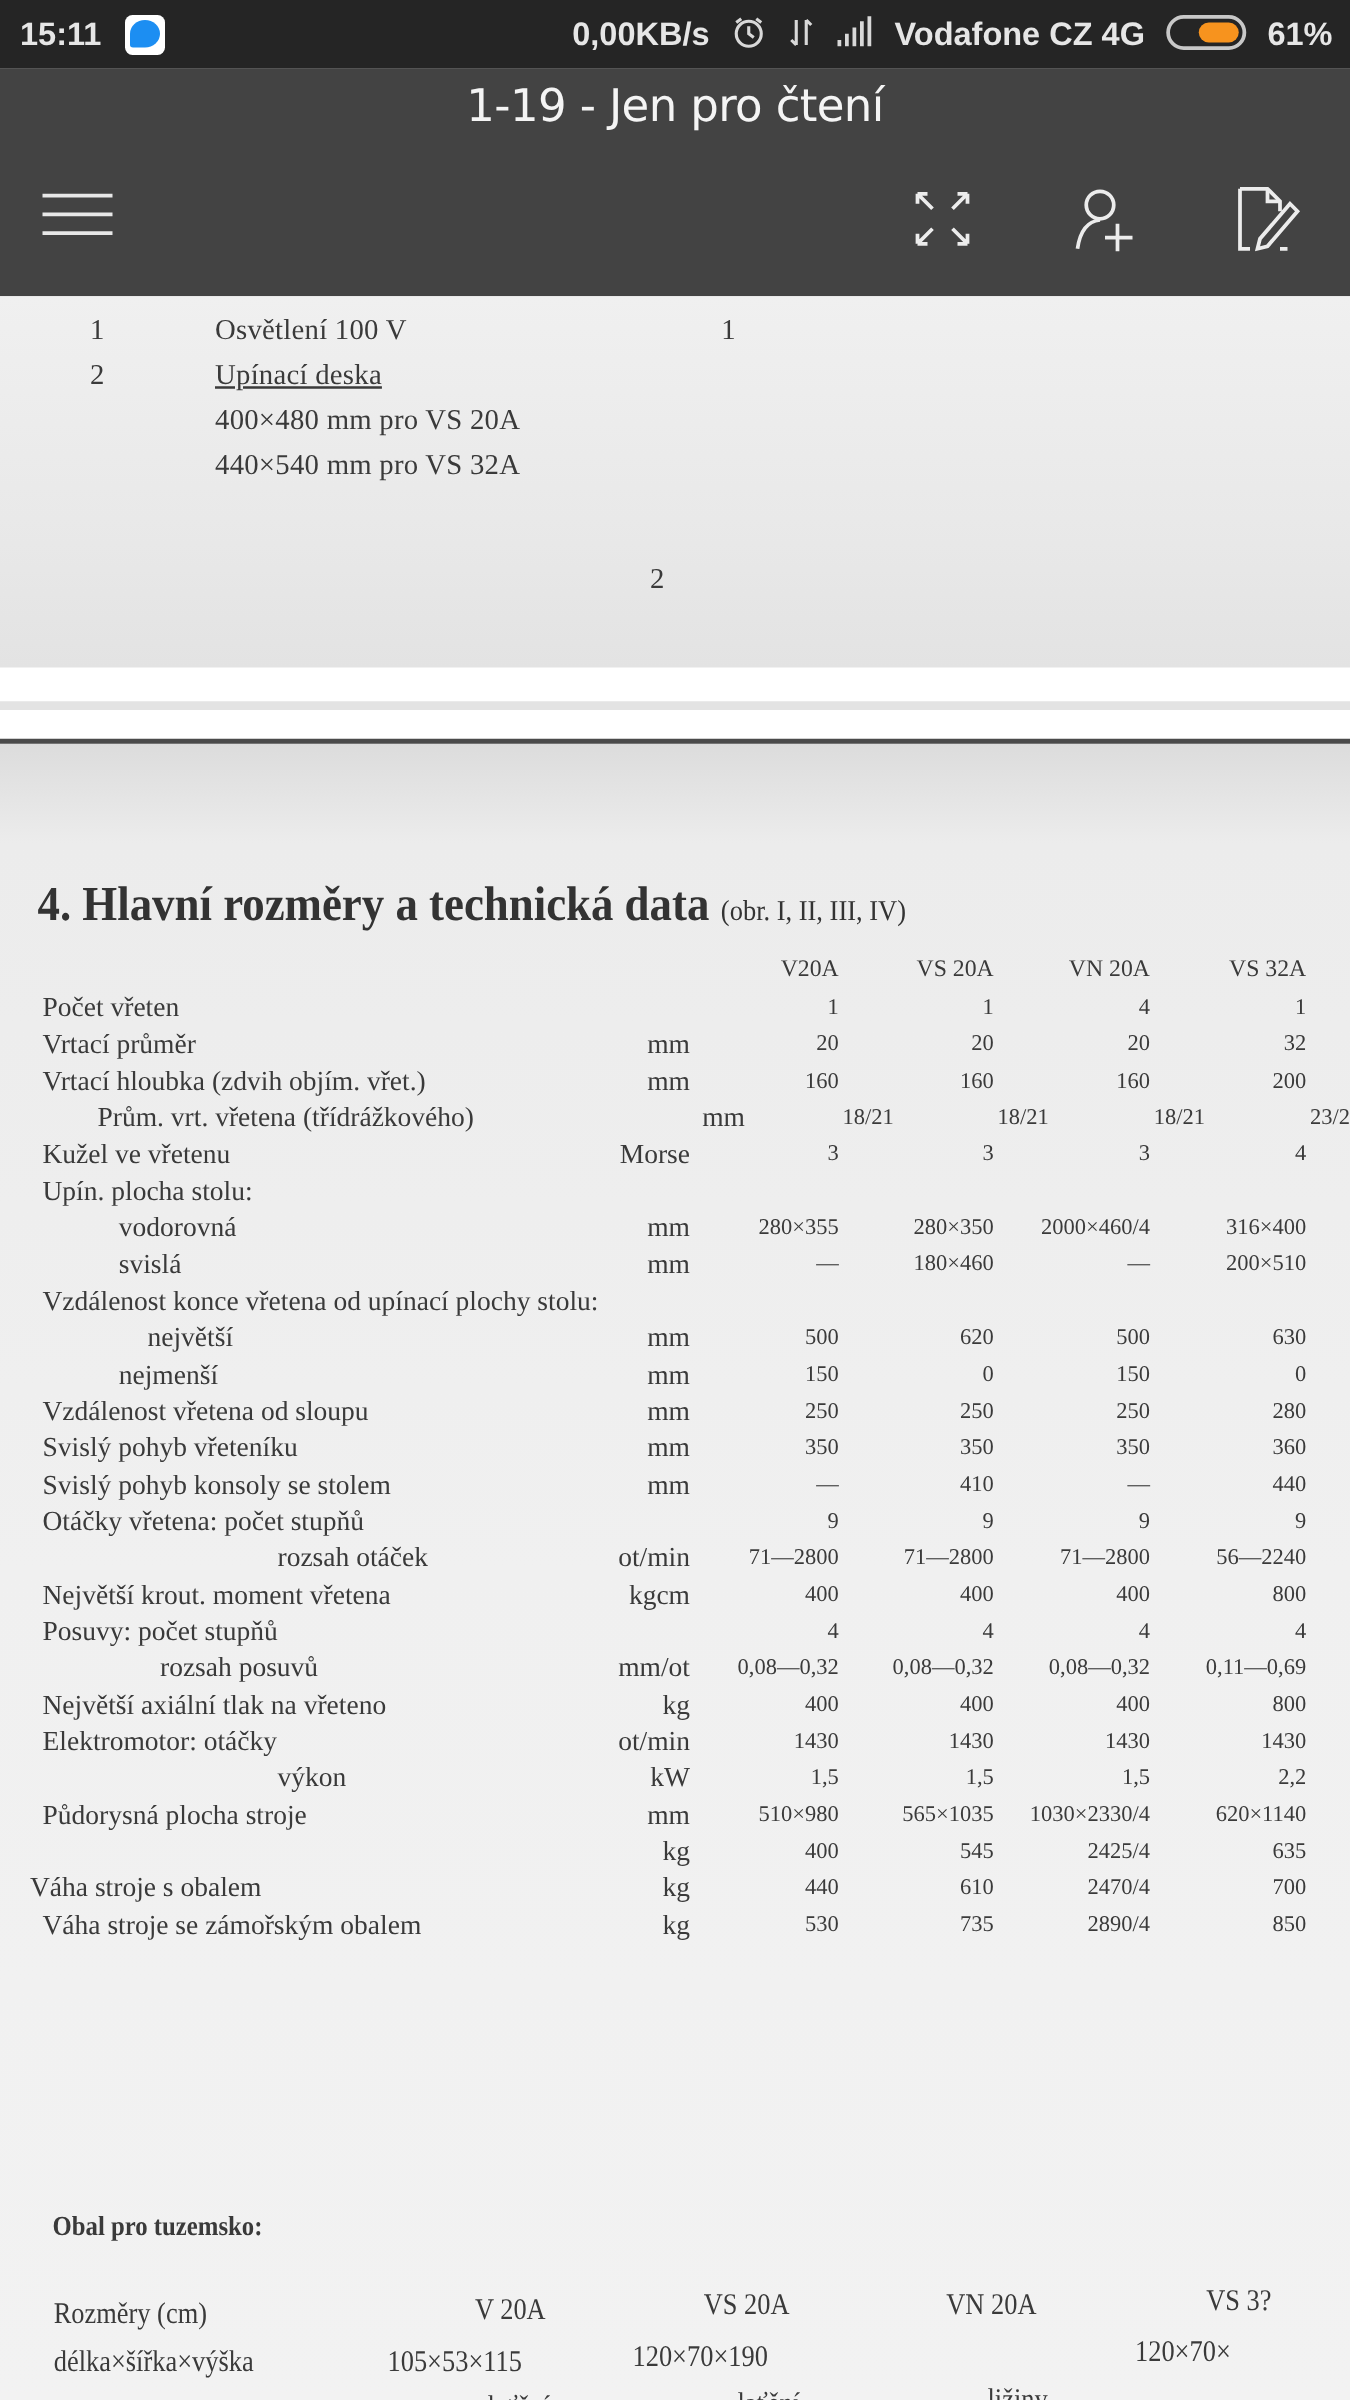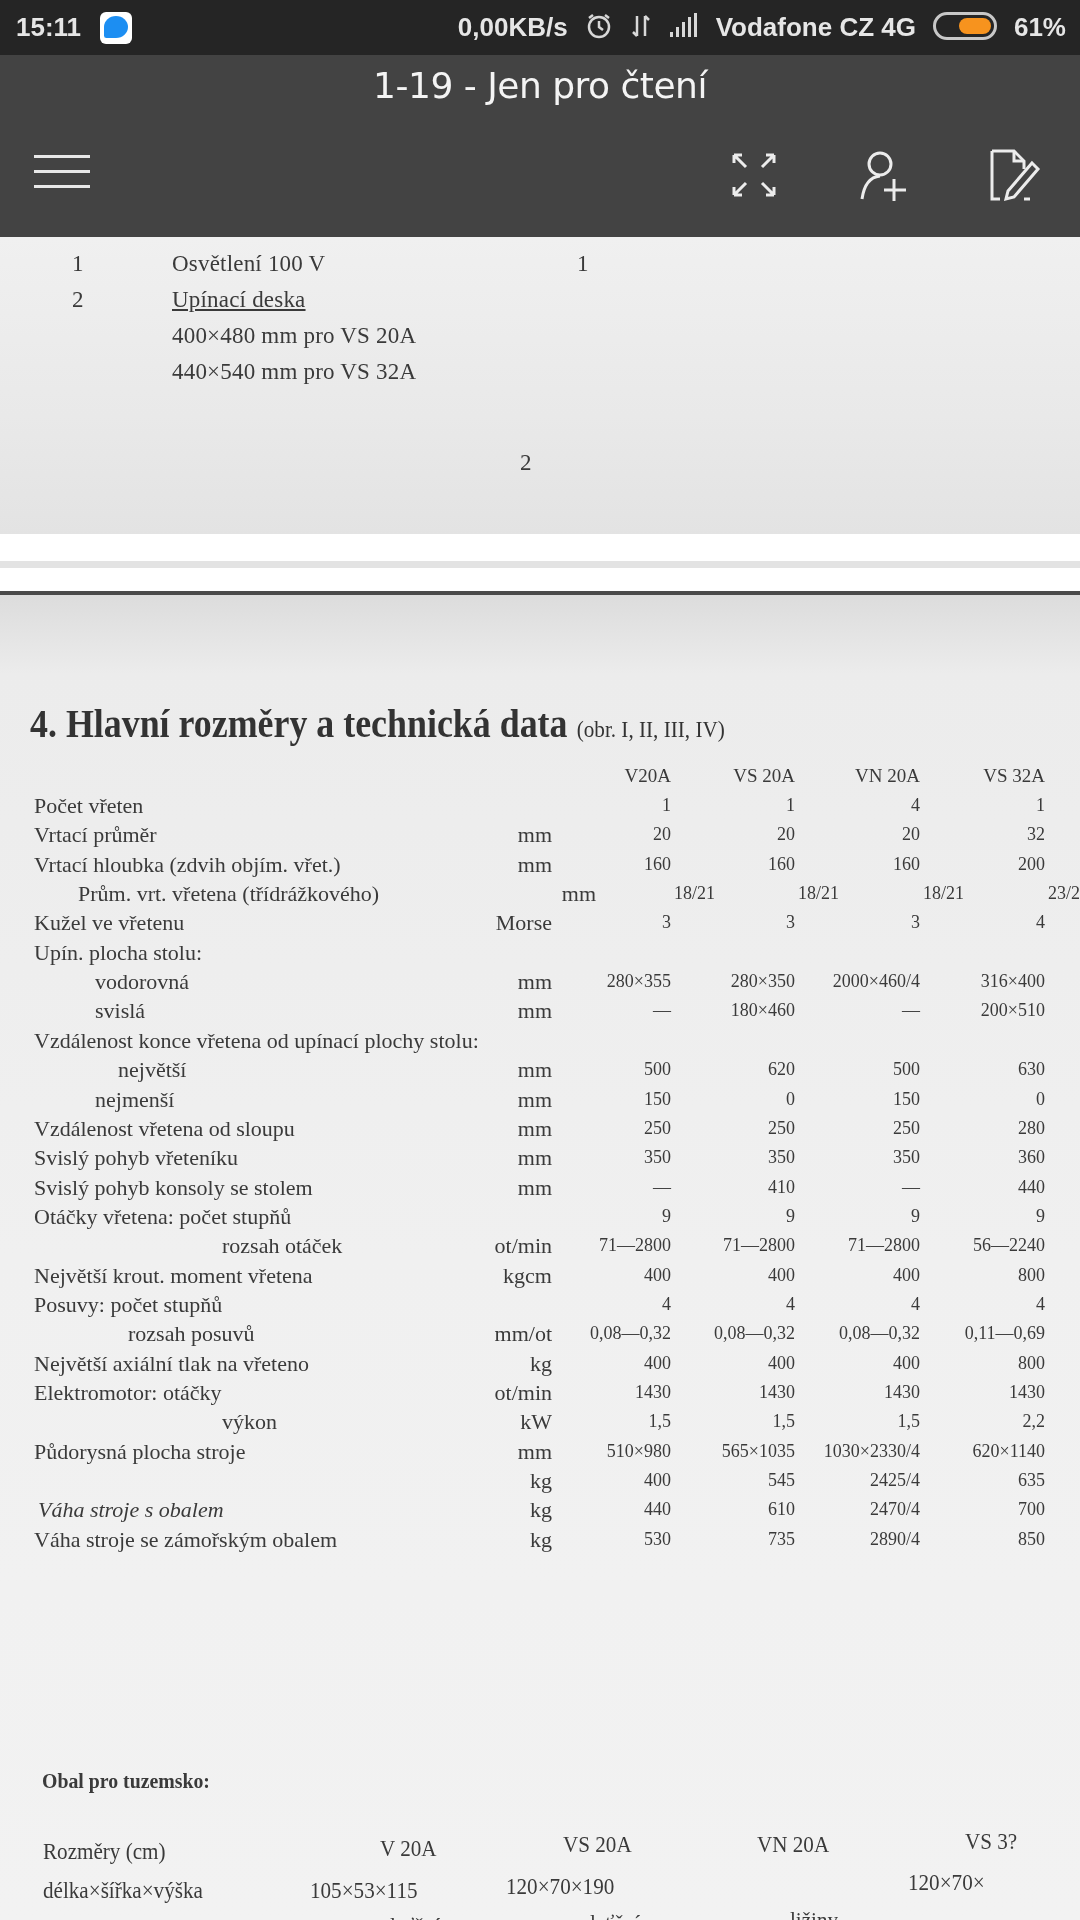--- a/index.html
+++ b/index.html
@@ -333,21 +333,21 @@
         <span class="val v3">620×1140</span>
       </div>
       <div class="row" style="top: 873.05px;">
         <span class="unit">kg</span>
         <span class="val v0">400</span>
         <span class="val v1">545</span>
         <span class="val v2">2425/4</span>
         <span class="val v3">635</span>
       </div>
       <div class="row" style="top: 902.4px;">
-        <span class="lbl" style="left: 38px; font-style: italic;">Váha stroje s obalem</span>
+        <span class="lbl" style="left: 24px;">Váha stroje s obalem</span>
         <span class="unit">kg</span>
         <span class="val v0">440</span>
         <span class="val v1">610</span>
         <span class="val v2">2470/4</span>
         <span class="val v3">700</span>
       </div>
       <div class="row" style="top: 931.75px;">
         <span class="lbl" style="left: 34px;">Váha stroje se zámořským obalem</span>
         <span class="unit">kg</span>
         <span class="val v0">530</span>

